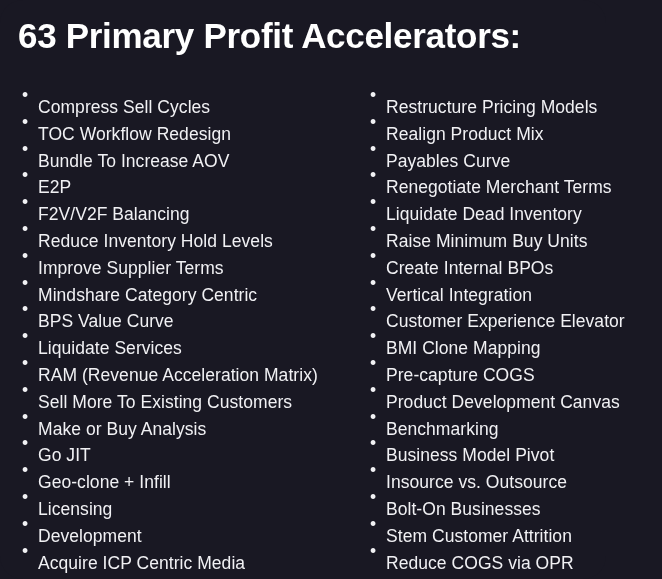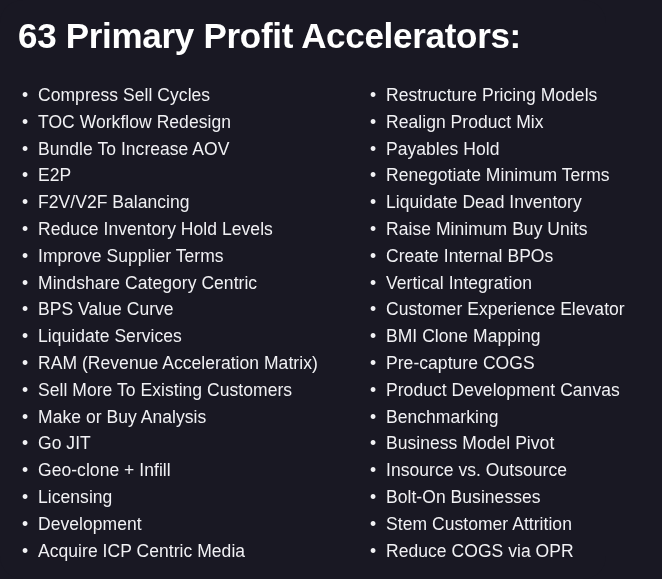--- a/index.html
+++ b/index.html
@@ -74,20 +74,21 @@
     top: 0;
     width: 14px;
     line-height: 26.8px;
     font-size: 17.5px;
     color: #f1f1f4;
     text-align: left;
   }
   .bullet-text {
     display: inline-block;
     vertical-align: top;
+    margin-top: 12px;
   }
 </style>
 </head>
 <body>
 
 <div id="slide">
 
   <div id="slide-title">63 Primary Profit Accelerators:</div>
 
   <div id="columns">
@@ -109,22 +110,22 @@
         <li class="bullet-item"><span class="bullet-dot">•</span><span class="bullet-text">Go JIT</span></li>
         <li class="bullet-item"><span class="bullet-dot">•</span><span class="bullet-text">Geo-clone + Infill</span></li>
         <li class="bullet-item"><span class="bullet-dot">•</span><span class="bullet-text">Licensing</span></li>
         <li class="bullet-item"><span class="bullet-dot">•</span><span class="bullet-text">Development</span></li>
         <li class="bullet-item"><span class="bullet-dot">•</span><span class="bullet-text">Acquire ICP Centric Media</span></li>
       </ul>
 
     <ul class="bullet-column" id="column-right">
         <li class="bullet-item"><span class="bullet-dot">•</span><span class="bullet-text">Restructure Pricing Models</span></li>
         <li class="bullet-item"><span class="bullet-dot">•</span><span class="bullet-text">Realign Product Mix</span></li>
-        <li class="bullet-item"><span class="bullet-dot">•</span><span class="bullet-text">Payables Hold</span></li>
-        <li class="bullet-item"><span class="bullet-dot">•</span><span class="bullet-text">Renegotiate Minimum Terms</span></li>
+        <li class="bullet-item"><span class="bullet-dot">•</span><span class="bullet-text">Payables Curve</span></li>
+        <li class="bullet-item"><span class="bullet-dot">•</span><span class="bullet-text">Renegotiate Merchant Terms</span></li>
         <li class="bullet-item"><span class="bullet-dot">•</span><span class="bullet-text">Liquidate Dead Inventory</span></li>
         <li class="bullet-item"><span class="bullet-dot">•</span><span class="bullet-text">Raise Minimum Buy Units</span></li>
         <li class="bullet-item"><span class="bullet-dot">•</span><span class="bullet-text">Create Internal BPOs</span></li>
         <li class="bullet-item"><span class="bullet-dot">•</span><span class="bullet-text">Vertical Integration</span></li>
         <li class="bullet-item"><span class="bullet-dot">•</span><span class="bullet-text">Customer Experience Elevator</span></li>
         <li class="bullet-item"><span class="bullet-dot">•</span><span class="bullet-text">BMI Clone Mapping</span></li>
         <li class="bullet-item"><span class="bullet-dot">•</span><span class="bullet-text">Pre-capture COGS</span></li>
         <li class="bullet-item"><span class="bullet-dot">•</span><span class="bullet-text">Product Development Canvas</span></li>
         <li class="bullet-item"><span class="bullet-dot">•</span><span class="bullet-text">Benchmarking</span></li>
         <li class="bullet-item"><span class="bullet-dot">•</span><span class="bullet-text">Business Model Pivot</span></li>

